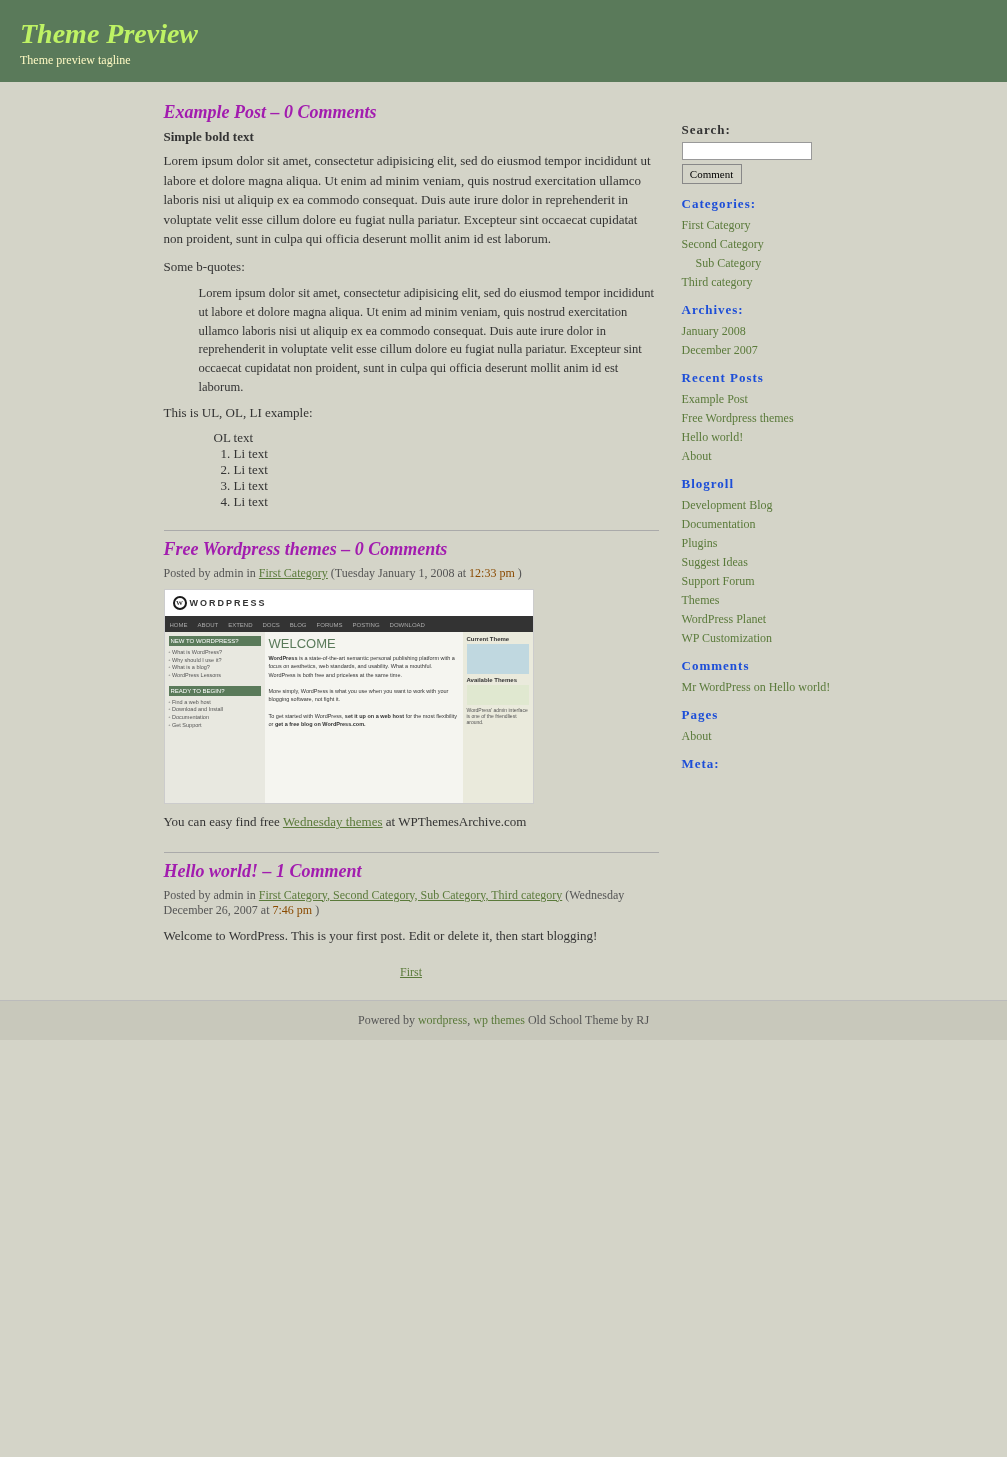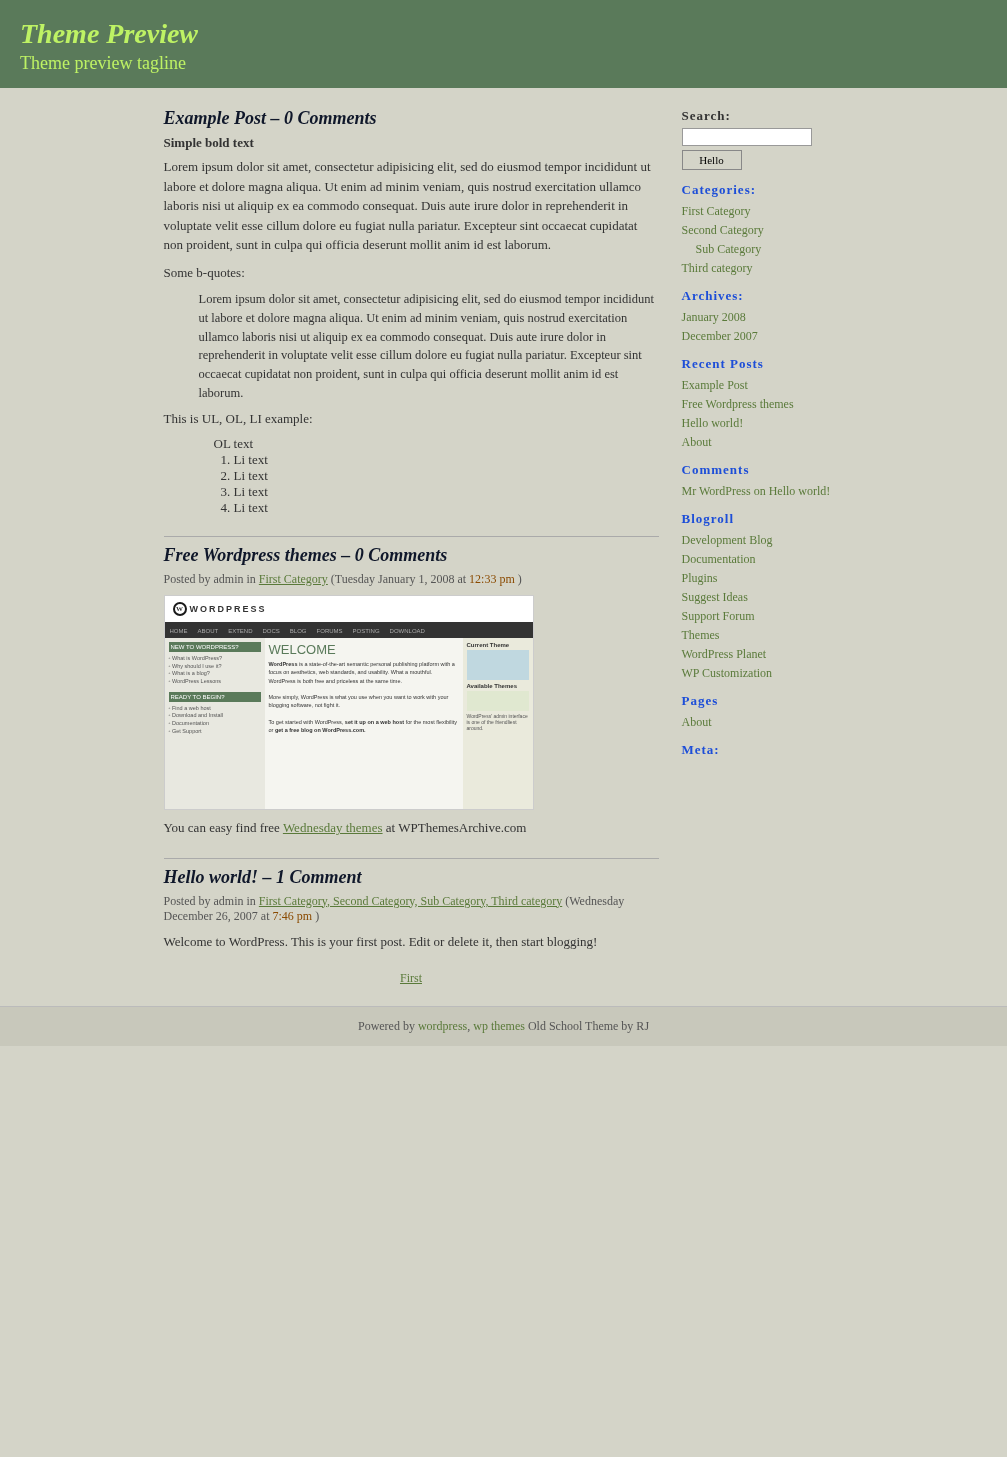--- a/index.html
+++ b/index.html
@@ -11,22 +11,22 @@
       width: 100%;
     }
     #header h1 {
       font-size: 28px;
       font-weight: bold;
       color: #bef264;
       font-style: italic;
       font-family: Georgia, serif;
     }
     #header .tagline {
-      font-size: 18px;
-      color: #bef264;
+      font-size: 12px;
+      color: #fef9c3;
       margin-top: 3px;
     }
 
     #wrapper {
       display: flex;
       max-width: 700px;
       margin: 0 auto;
       padding: 10px 0;
     }
 
@@ -46,21 +46,21 @@
     .post {
       margin-bottom: 20px;
     }
     .post h2 {
       font-size: 18px;
       color: #5a8a3a;
       font-family: Georgia, serif;
       margin-bottom: 6px;
       font-style: italic;
     }
-    .post h2 a { color: #0f172a; text-decoration: none; }
+    .post h2 a { color: #a21caf; text-decoration: none; }
     .post-meta {
       font-size: 12px;
       color: #555;
       margin-bottom: 8px;
     }
     .post-meta a { color: #5a7a3a; }
     .post-meta .time { color: #8a4a00; }
     .post-bold { font-weight: bold; margin-bottom: 6px; }
     .post-body { line-height: 1.5; margin-bottom: 8px; font-size: 13px; }
     .blockquote-text {
@@ -134,21 +134,21 @@
     .sidebar-section ul li { margin-bottom: 3px; }
     .sidebar-section ul li a { color: #5a7a3a; text-decoration: none; font-size: 12px; }
     .sidebar-section ul li.sub-item { padding-left: 14px; }
 
     .search-box {
       display: flex;
       flex-direction: column;
       gap: 4px;
       margin-bottom: 12px;
     }
-    .search-box label { font-size: 13px; font-weight: bold; letter-spacing: 1px; font-family: Georgia, serif; }
+    .search-box label { font-size: 13px; font-weight: bold; letter-spacing: 1px; font-family: Georgia, serif; margin-top: 20px; }
     .search-box input[type="text"] {
       width: 130px;
       height: 18px;
       border: 1px solid #999;
       padding: 2px 4px;
       font-size: 11px;
     }
     .search-box button {
       width: 60px;
       height: 20px;
@@ -308,21 +308,21 @@
       </a>
     </div>
 
   </div>
 
   <div id="sidebar">
 
     <div class="search-box">
       <label>Search:</label>
       <input type="text" style="">
-      <button>Hello</button>
+      <button>Comment</button>
     </div>
 
     <div class="sidebar-section">
       <h3>Categories:</h3>
       <ul>
         <li>
           <a href="#"><span>First Category</span></a>
         </li>
         <li>
           <a href="#"><span>Second Category</span></a>
@@ -355,48 +355,48 @@
           <a href="#"><span>Example Post</span></a>
         </li>
         <li>
           <a href="#"><span>Free Wordpress themes</span></a>
         </li>
         <li>
           <a href="#"><span>Hello world!</span></a>
         </li>
         <li>
           <a href="#"><span>About</span></a>
-        </li>
-      </ul>
-    </div>
-
-    <div class="sidebar-section">
-      <h3>Comments</h3>
-      <ul>
-        <li>
-          <a href="#"><span>Mr WordPress on Hello world!</span></a>
         </li>
       </ul>
     </div>
 
     <div class="sidebar-section">
       <h3>Blogroll</h3>
       <ul>
         <li><a href="#"><span>Development Blog</span></a></li>
         <li><a href="#"><span>Documentation</span></a></li>
         <li><a href="#"><span>Plugins</span></a></li>
         <li><a href="#"><span>Suggest Ideas</span></a></li>
         <li><a href="#"><span>Support Forum</span></a></li>
         <li><a href="#"><span>Themes</span></a></li>
         <li><a href="#"><span>WordPress Planet</span></a></li>
         <li><a href="#"><span>WP Customization</span></a></li>
       </ul>
     </div>
 
     <div class="sidebar-section">
+      <h3>Comments</h3>
+      <ul>
+        <li>
+          <a href="#"><span>Mr WordPress on Hello world!</span></a>
+        </li>
+      </ul>
+    </div>
+
+    <div class="sidebar-section">
       <h3>Pages</h3>
       <ul>
         <li>
           <a href="#"><span>About</span></a>
         </li>
       </ul>
     </div>
 
     <div class="sidebar-section">
       <h3>Meta:</h3>

